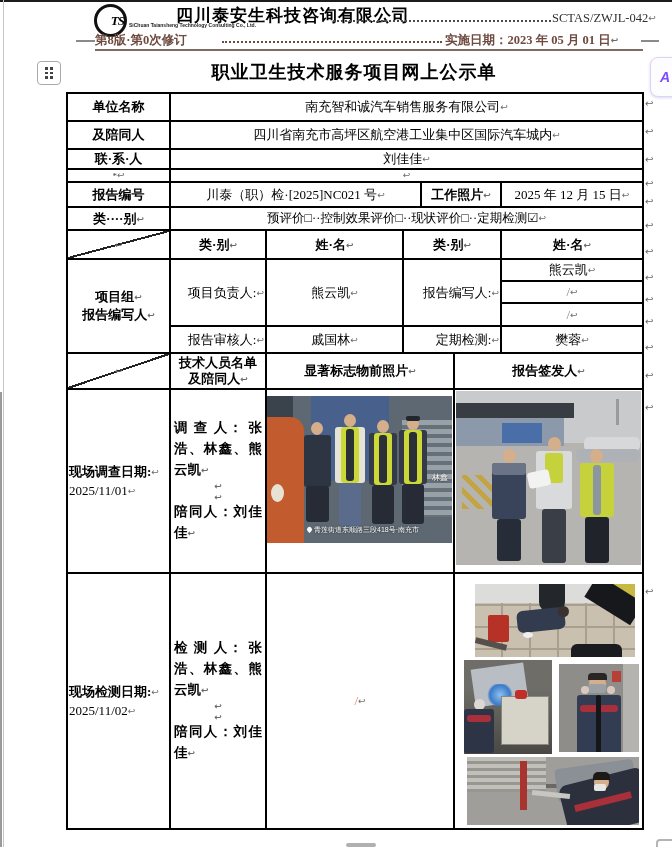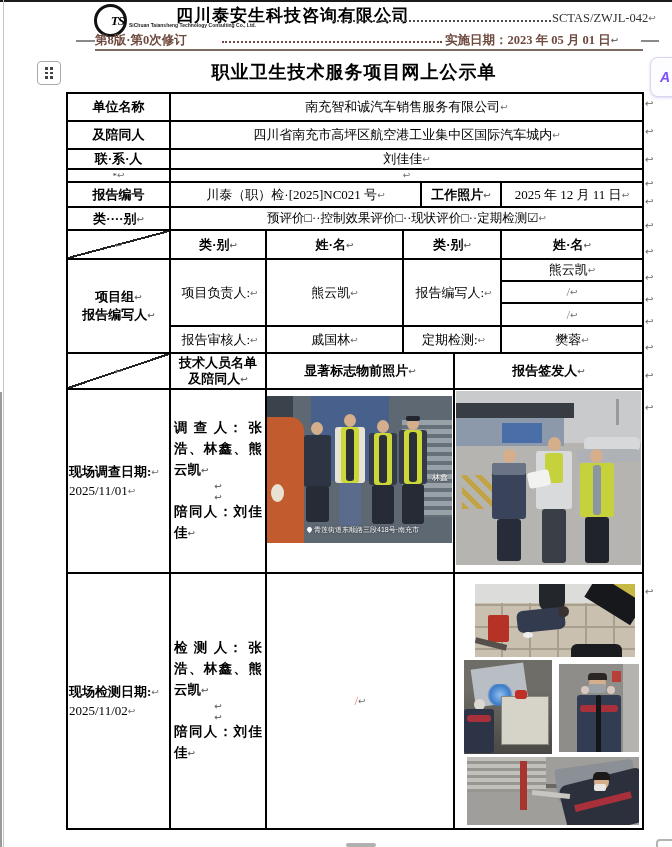--- a/index.html
+++ b/index.html
@@ -34,21 +34,21 @@
   .dots{display:grid;grid-template-columns:3px 3px;grid-gap:2px;}
   .dots i{width:2.5px;height:2.5px;background:#444;display:block;}
   .doc-title{left:66px;top:60px;width:576px;text-align:center;font-size:18px;font-weight:bold;letter-spacing:1px;}
   .ai-btn{left:650px;top:57px;width:28px;height:38px;background:#fdfdff;border:1.5px solid #ddd5f0;border-radius:8px;
           box-shadow:0 1px 3px rgba(120,90,220,.25);display:flex;align-items:center;justify-content:center;}
   .ai-btn span{font-style:italic;font-weight:bold;color:#7c4dff;font-size:14px;font-family:"Liberation Sans",sans-serif;}
   
   table.form{border-collapse:collapse;table-layout:fixed;position:absolute;left:66px;top:92px;width:576px;}
   td{border:2px solid #000;padding:0 1px;font-size:13px;text-align:center;vertical-align:middle;overflow:hidden;}
   .lbl{font-weight:bold;}
-  .left{text-align:center;padding-left:4px;}
+  .left{text-align:right;padding-left:4px;}
   .pm{color:#6a6a6a;font-size:9px;font-family:"DejaVu Sans",sans-serif;vertical-align:1px;}
   .pm-line{line-height:11px;height:11px;}
   .tiny{font-size:9px;color:#444;}
   .slash-gray{color:#8f8080;}
   .slash-red{color:#e0796a;font-size:13px;}
   .diag{background-image:linear-gradient(to bottom right,transparent calc(50% - 1px),#222 calc(50% - 1px),#222 calc(50% + 1px),transparent calc(50% + 1px));}
   .people{font-weight:bold;font-size:13.5px;line-height:1.55;text-align:justify;padding:0 2px;}
   .people p{margin:0;}
   .datecell{text-align:left;font-size:13px;line-height:1.5;padding-left:1px;}
   .photocell{position:relative;padding:0;}
@@ -123,21 +123,21 @@
     <td colspan="6"><span>刘佳佳</span><span class="pm">↩</span></td>
   </tr>
   <tr style="height:13px">
     <td class="tiny"><span>*</span><span class="pm">↩</span></td>
     <td colspan="6" class="tiny"><span class="pm">↩</span></td>
   </tr>
   <tr style="height:25px">
     <td class="lbl"><span>报告编号</span></td>
     <td colspan="3"><span>川泰（职）检·[2025]NC021 号</span><span class="pm">↩</span></td>
     <td colspan="2" class="lbl"><span>工作照片</span><span class="pm">↩</span></td>
-    <td><span>2025 年 12 月 11 日</span><span class="pm">↩</span></td>
+    <td><span>2025 年 12 月 15 日</span><span class="pm">↩</span></td>
   </tr>
   <tr style="height:23px">
     <td class="lbl"><span>类····别</span><span class="pm">↩</span></td>
     <td colspan="6" style="font-size:12.5px"><span>预评价□··控制效果评价□··现状评价□··定期检测☑</span><span class="pm">↩</span></td>
   </tr>
   <tr style="height:29px">
     <td class="diag"><span class="pm">↩</span></td>
     <td class="lbl"><span>类·别</span><span class="pm">↩</span></td>
     <td class="lbl"><span>姓·名</span><span class="pm">↩</span></td>
     <td colspan="3" class="lbl"><span>类·别</span><span class="pm">↩</span></td>

